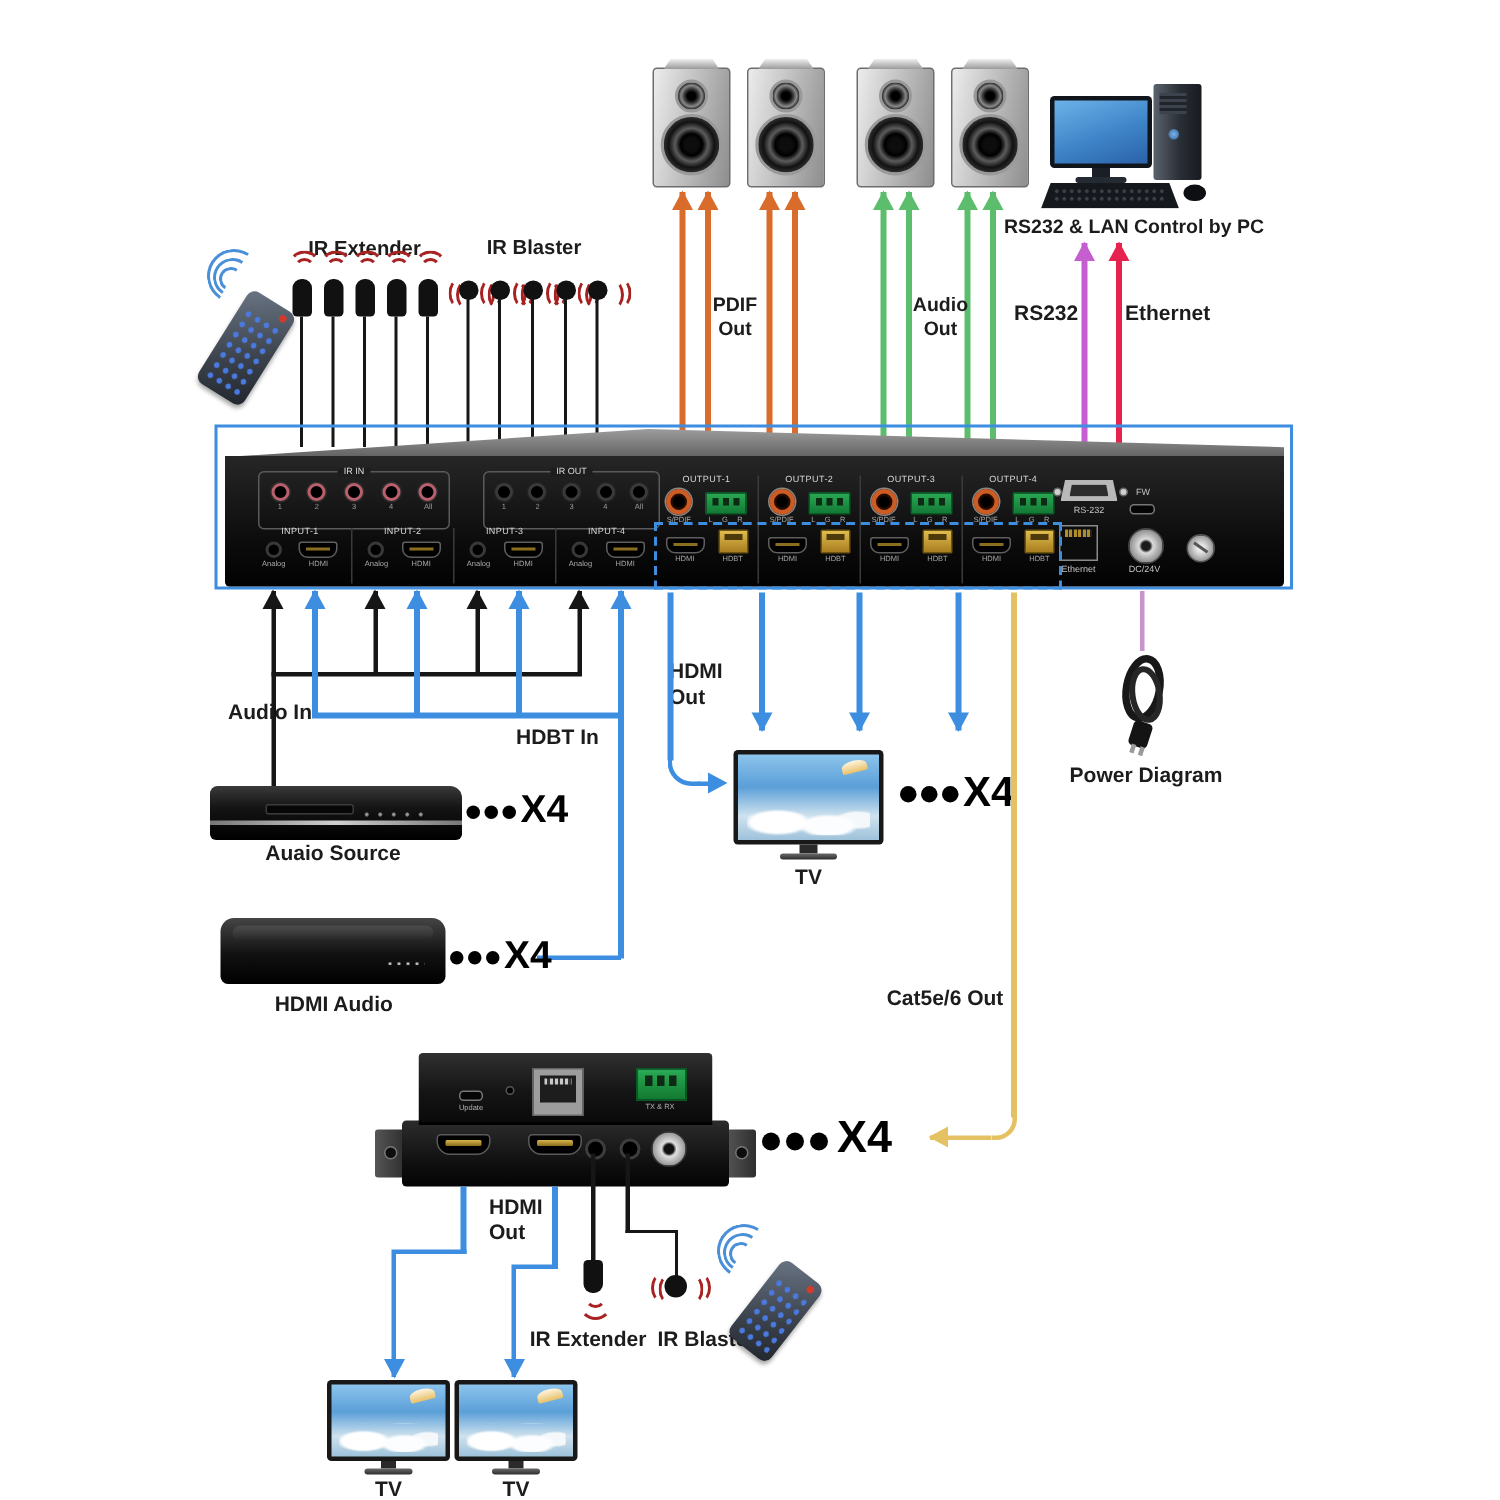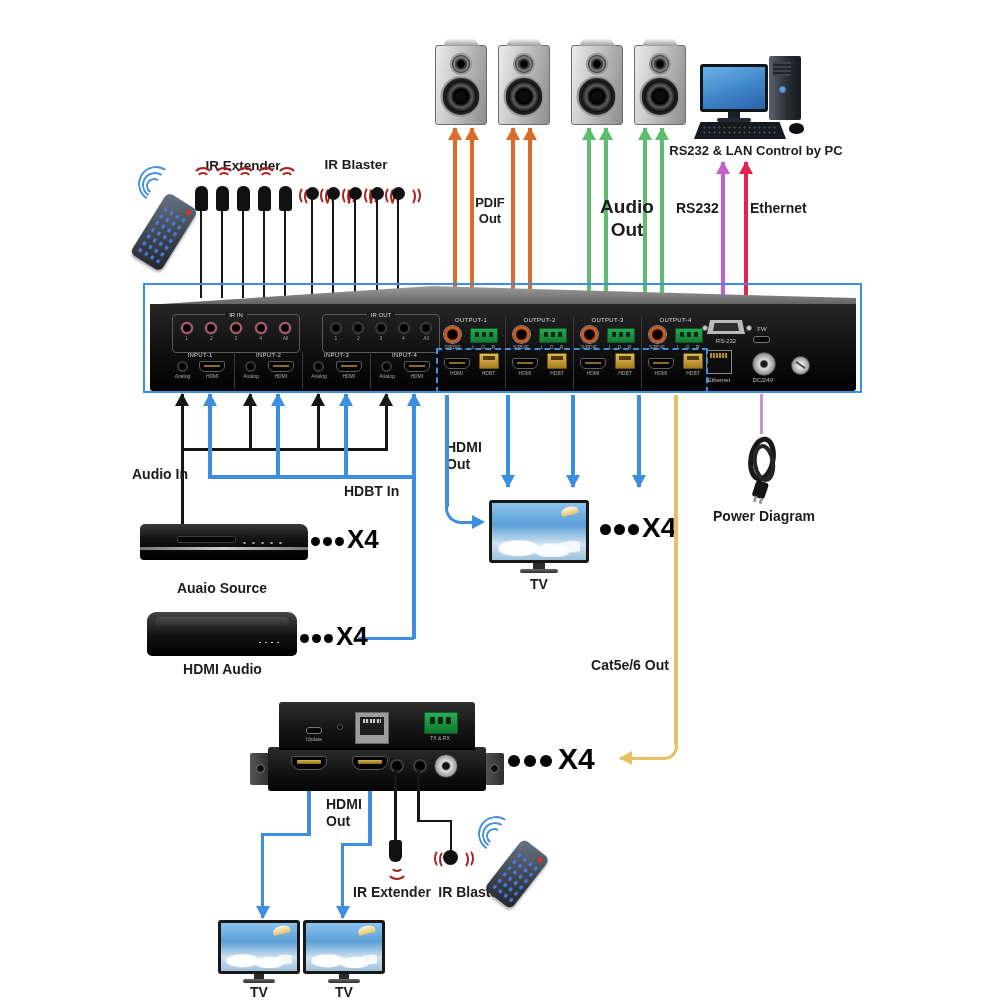--- a/index.html
+++ b/index.html
@@ -202,21 +202,21 @@
   <div class="vl c-gr hu" style="left:643.25px;top:128px;width:3.5px;height:177px"></div>
   <div class="vl c-gr hu" style="left:660.25px;top:128px;width:3.5px;height:177px"></div>
   <div class="vl c-mg hu" style="left:721.25px;top:162px;width:3.5px;height:138px"></div>
   <div class="vl c-rd hu" style="left:744.25px;top:162px;width:3.5px;height:201px"></div>
   <div class="hl c-rd" style="left:733px;top:360px;width:13px;height:3.5px"></div>
 
   <div class="lbl ctr" style="left:461px;top:195px;width:58px;font-size:13px">
     <div>PDIF</div>
     <div>Out</div>
   </div>
-  <div class="lbl ctr" style="left:598px;top:195px;width:58px;font-size:19px">
+  <div class="lbl ctr" style="left:598px;top:195px;width:58px;font-size:13px">
     <div>Audio</div>
     <div>Out</div>
   </div>
   <div class="lbl" style="left:676px;top:200px">RS232</div>
   <div class="lbl" style="left:750px;top:200px">Ethernet</div>
 
   <span class="warc" style="left:146px;top:178px;width:12px;height:12px;transform:rotate(-12deg)"></span>
   <span class="warc" style="left:142px;top:172px;width:22px;height:22px;transform:rotate(-12deg)"></span>
   <span class="warc" style="left:138px;top:166px;width:32px;height:32px;transform:rotate(-12deg)"></span>
   <div class="remote" style="left:146px;top:196px;width:36px;height:72px;transform:rotate(32deg)">
@@ -510,26 +510,26 @@
   <div class="vl c-bk" style="left:180.5px;top:450px;width:3px;height:77px"></div>
 
   <div class="vl c-bl hu" style="left:208.25px;top:394px;width:3.5px;height:84px"></div>
   <div class="vl c-bl hu" style="left:276.25px;top:394px;width:3.5px;height:84px"></div>
   <div class="vl c-bl hu" style="left:344.25px;top:394px;width:3.5px;height:84px"></div>
   <div class="vl c-bl hu" style="left:412.25px;top:394px;width:3.5px;height:84px"></div>
   <div class="hl c-bl" style="left:208.25px;top:475px;width:207.5px;height:3.5px"></div>
   <div class="vl c-bl" style="left:412.25px;top:478px;width:3.5px;height:161px"></div>
   <div class="hl c-bl" style="left:358px;top:636.5px;width:56px;height:3.5px"></div>
 
-  <div class="lbl" style="left:132px;top:466px">Audio In</div>
+  <div class="lbl" style="left:152px;top:466px">Audio In</div>
   <div class="lbl" style="left:344px;top:483px">HDBT In</div>
 
   <div class="dvd"></div>
   <div class="dvddots"></div>
-  <div class="lbl ctr" style="left:152px;top:580px;width:140px">Auaio Source</div>
+  <div class="lbl ctr" style="left:152px;top:560px;width:140px">Auaio Source</div>
   <span class="bdot" style="left:311px;top:537px;width:9px;height:9px"></span>
   <span class="bdot" style="left:323px;top:537px;width:9px;height:9px"></span>
   <span class="bdot" style="left:335px;top:537px;width:9px;height:9px"></span>
   <div class="x4" style="left:347px;top:524px;font-size:26px">X4</div>
 
   <div class="stb"></div>
   <div class="lbl ctr" style="left:150px;top:661px;width:145px">HDMI Audio</div>
   <span class="bdot" style="left:300px;top:634px;width:9px;height:9px"></span>
   <span class="bdot" style="left:312px;top:634px;width:9px;height:9px"></span>
   <span class="bdot" style="left:324px;top:634px;width:9px;height:9px"></span>

